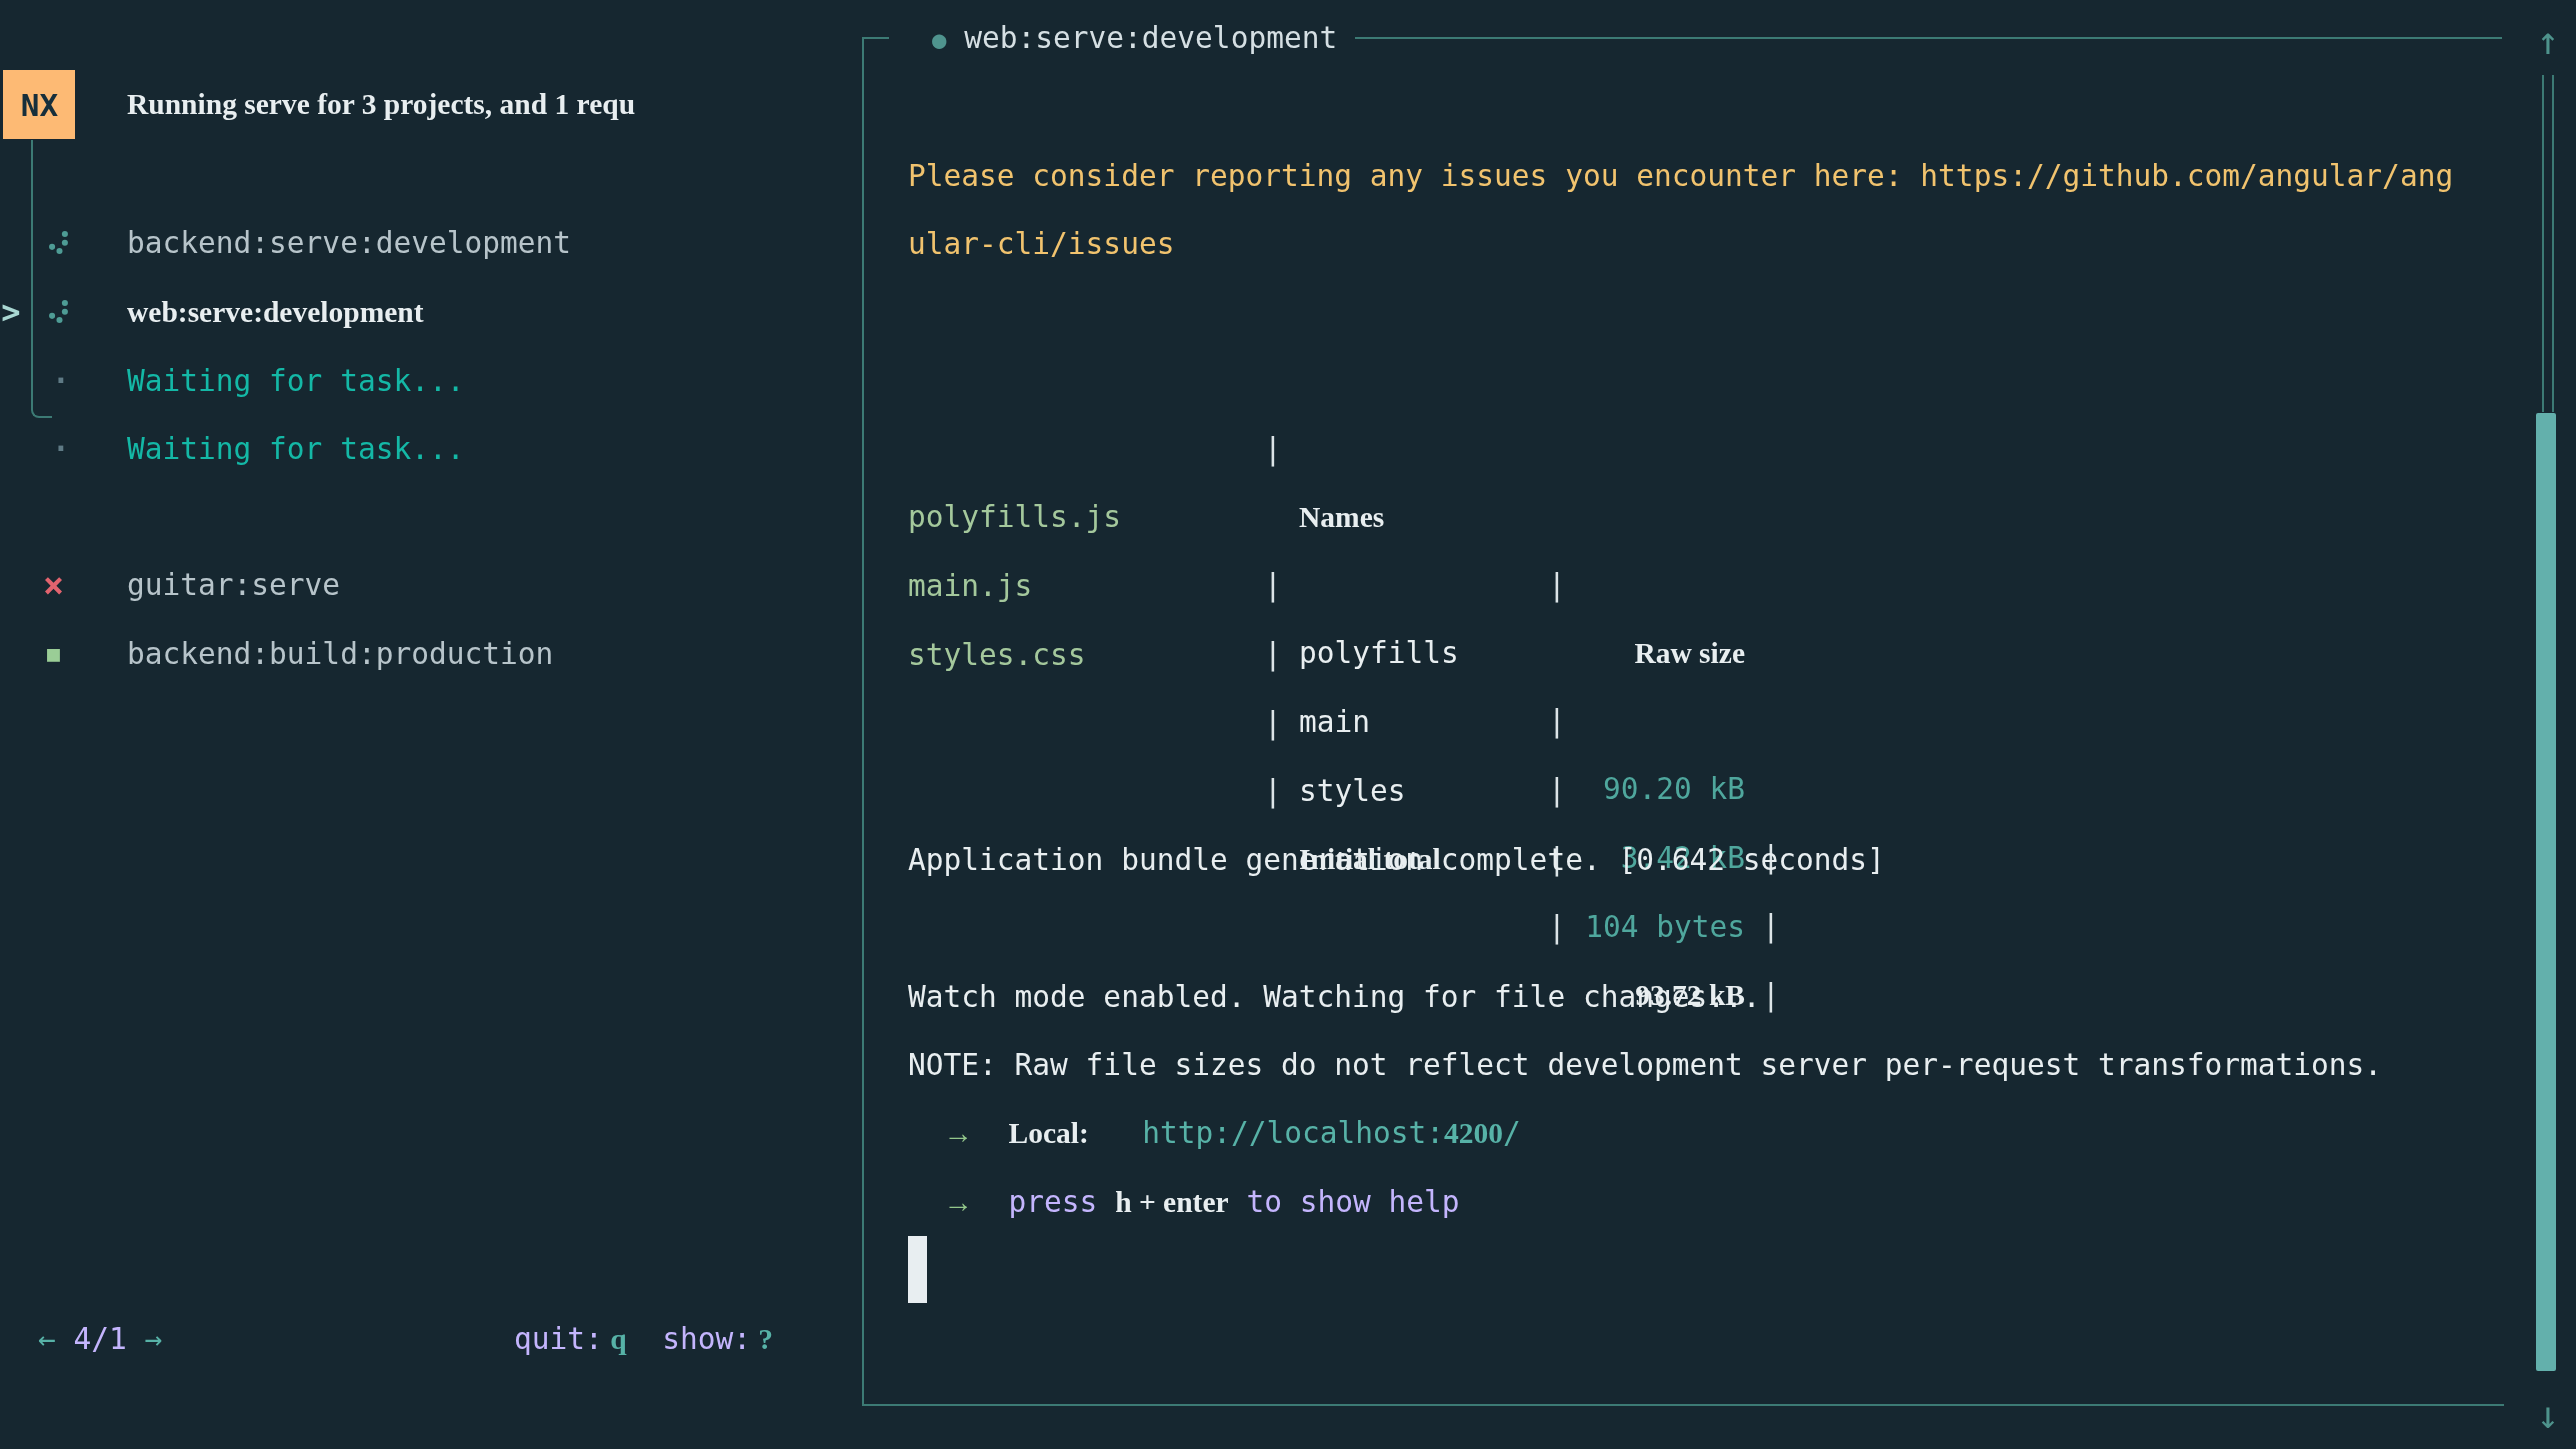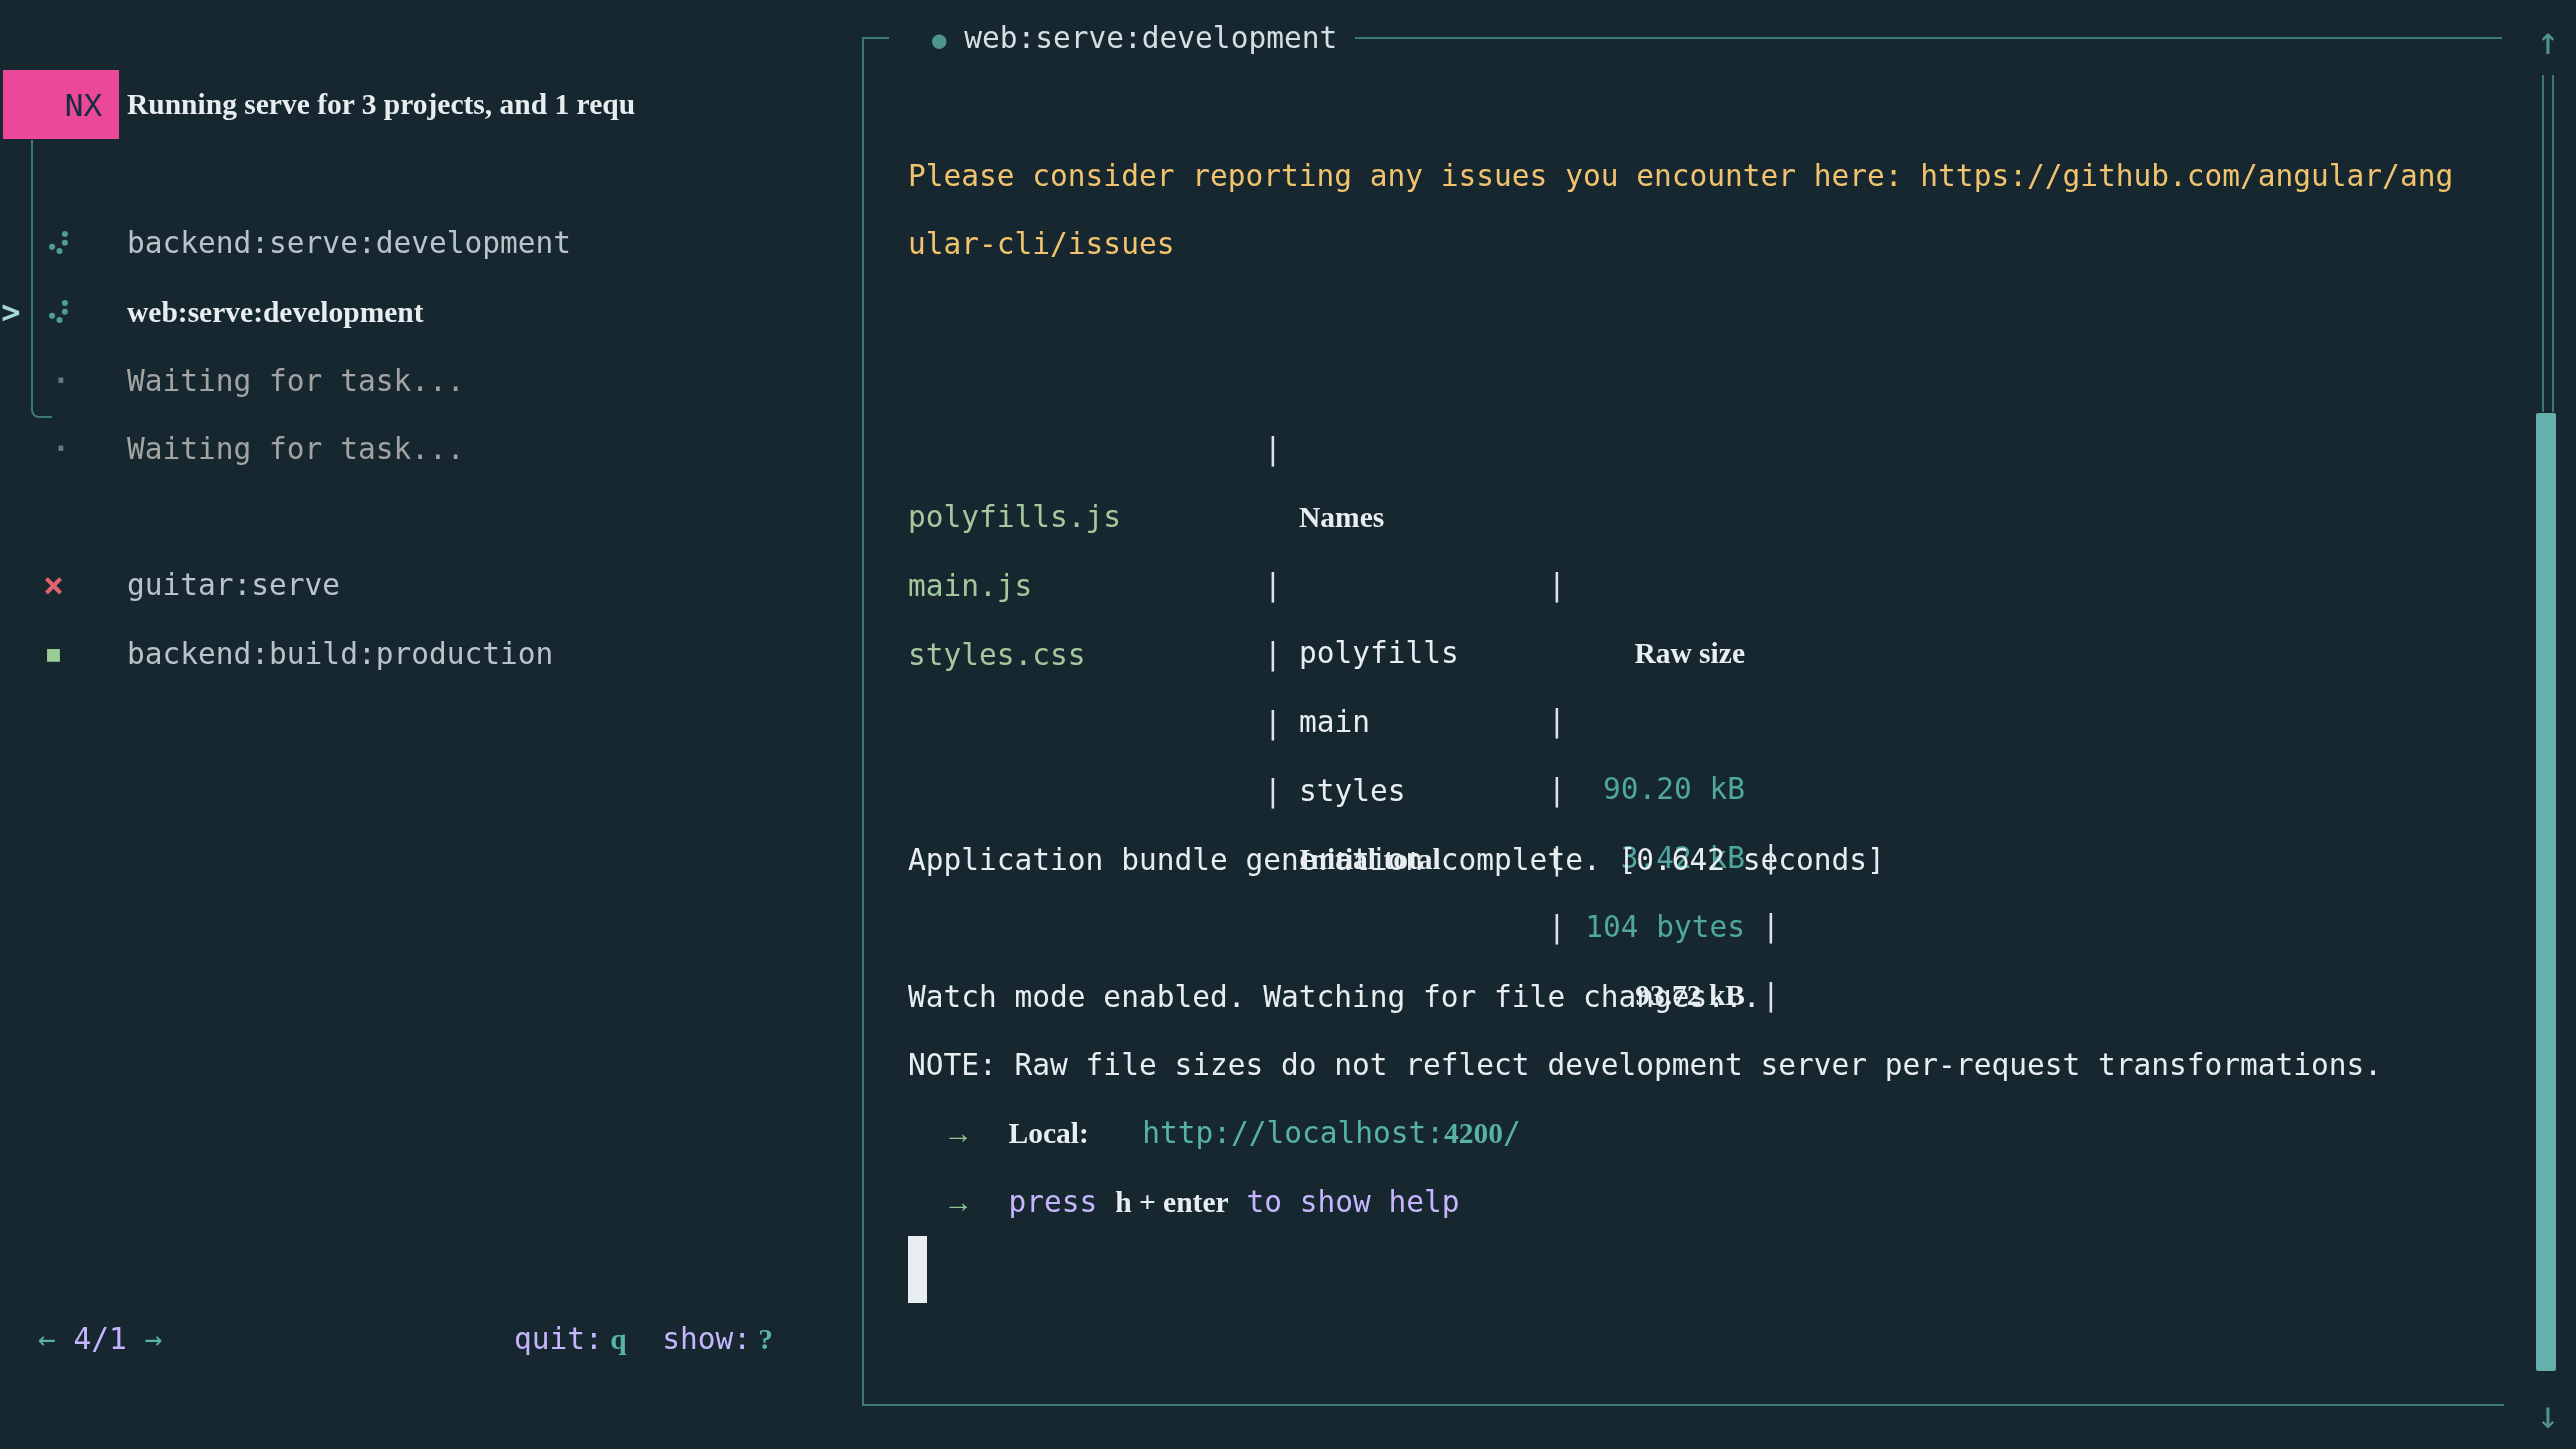--- a/index.html
+++ b/index.html
@@ -2,36 +2,36 @@
 <html style="font-size:10.7px"><head>
 <meta charset="utf-8">
 <style>
   html,body{margin:0;padding:0;background:#0d1b22;}
   #screen{position:relative;width:2576px;height:1449px;background:#162730;overflow:hidden;
           font-family:"DejaVu Sans Mono",monospace;}
   .line{position:absolute;font-size:29.5px;line-height:68px;white-space:pre;color:#b7c4ca;}
   .b{font-weight:bold;font-family:Liberation Serif, serif;}
   .white{color:#e8eef0;}
   .titletxt{color:#d5dfe3;}
-  .dim{color:#a3a3a3;}
+  .dim{color:#14b8a6;}
   .ftgray{color:#c4b5fd;}
   .teal{color:#57b2a7;}
   .sizeteal{color:#4fa79d;}
   .filegreen{color:#a4c89c;}
   .green{color:#93c78b;}
   .red{color:#e2636e;font-weight:bold;font-size:35px;}
   .yellow{color:#f1c36e;}
   .caret{color:#a9d7d2;font-weight:bold;}
   .bullet{color:#4f948e;}
   .sq{color:#9acd96;font-size:21.5px;}
   .wdot{color:#5f7a85;font-weight:bold;}
   .arrowglyph{color:#4e938c;font-size:38px;}
   
-  #nx-box{position:absolute;left:3.4px;top:70px;width:72px;height:69px;background:#ec4899;
-          display:flex;align-items:center;justify-content:center;font-size:31px;font-weight:normal;color:#172f3b;padding-left:44px;}
+  #nx-box{position:absolute;left:3.4px;top:70px;width:72px;height:69px;background:#fdba74;
+          display:flex;align-items:center;justify-content:center;font-size:31px;font-weight:bold;color:#172f3b;}
   
   #tree{position:absolute;left:31px;top:140px;width:19px;height:276px;
         border-left:2px solid #3c7a74;border-bottom:2px solid #3c7a74;border-bottom-left-radius:8px;}
   
   .pb{position:absolute;background:#3c7a74;}
   
   #sb-track{position:absolute;left:2542px;top:75px;width:8px;height:337px;
             border-left:2px solid #3c7a74;border-right:2px solid #3c7a74;}
   #sb-thumb{position:absolute;left:2536px;top:413px;width:20px;height:958px;background:#63b0ac;border-radius:2px;}
   

